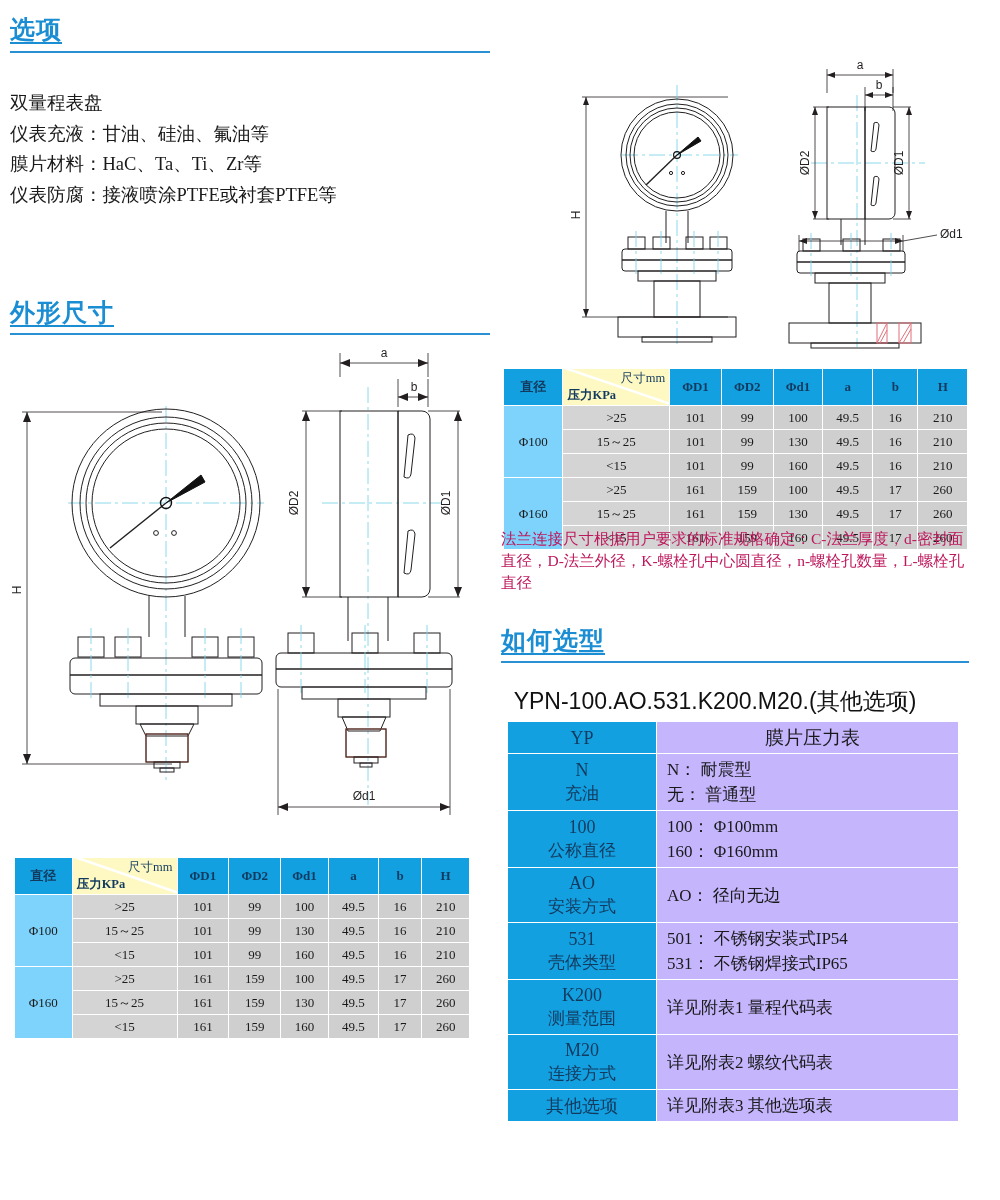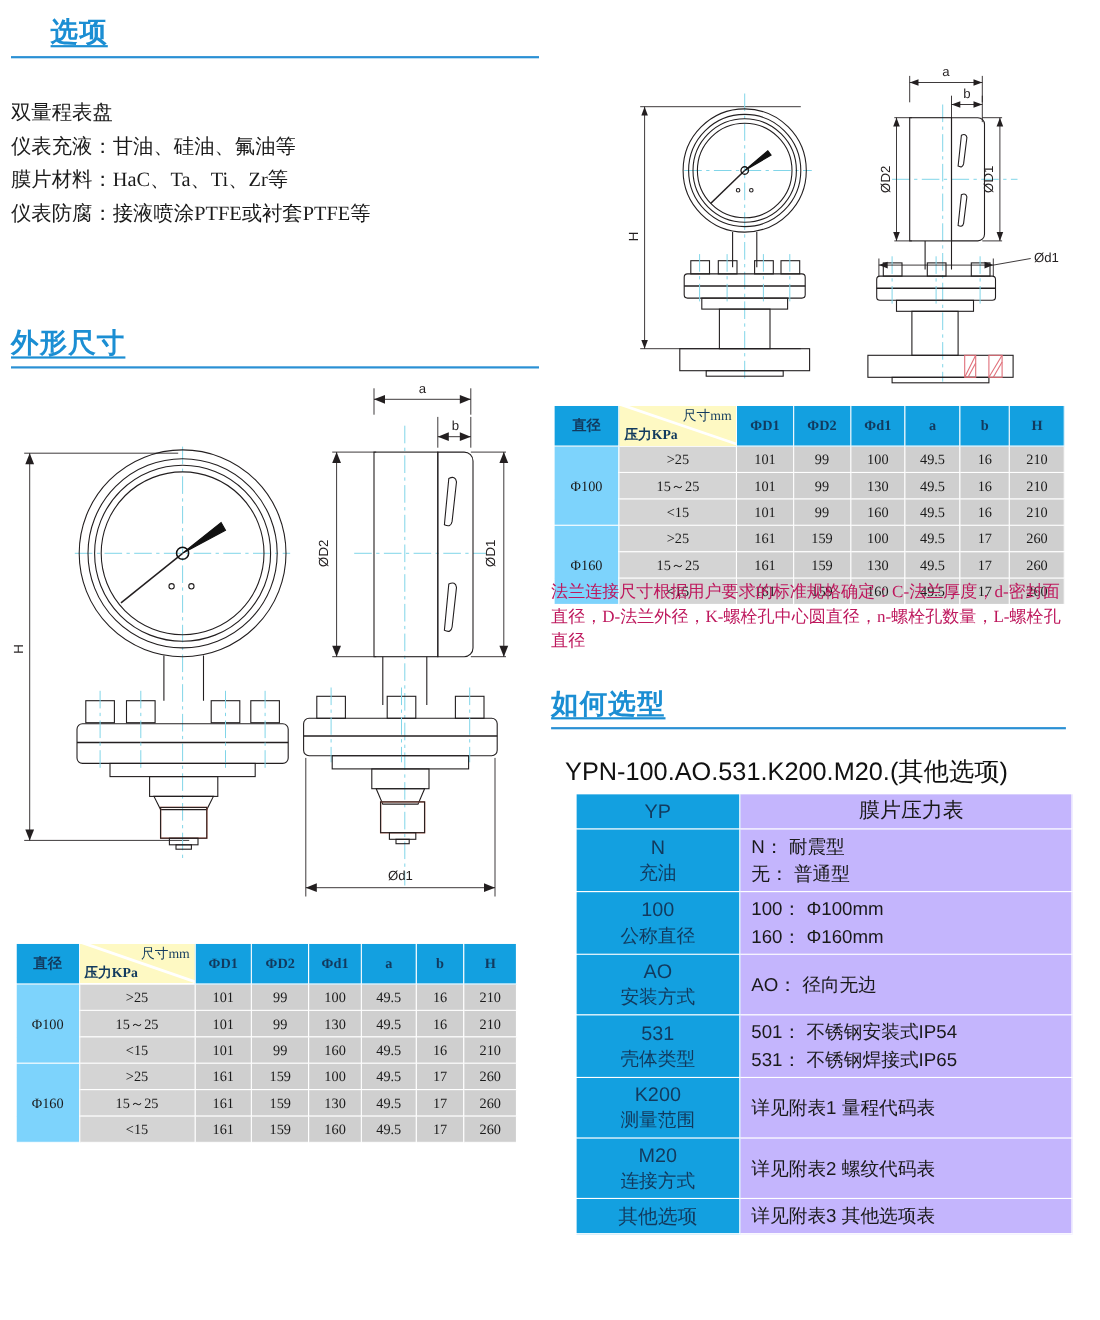--- a/index.html
+++ b/index.html
@@ -64,23 +64,23 @@
 
   
   .note{position:absolute;font-size:15.5px;line-height:22px;
         color:#be185d;font-family:"Liberation Serif",serif;}
 
   
   .model-code{position:absolute;left:480px;top:686px;width:470px;
     text-align:center;font-family:"Liberation Sans",sans-serif;
     font-size:23px;color:#111;letter-spacing:0px;}
 
-  .sel-table{position:absolute;left:523px;top:721px;
+  .sel-table{position:absolute;left:507px;top:721px;
     border-collapse:collapse;width:452px;
-    font-family:Liberation Sans, sans-serif;}
+    font-family:Liberation Serif, serif;}
   .sel-table td{border:1.5px solid #ffffff;vertical-align:middle;}
   .sel-table td.key{
     background:#13a0e0;color:#123a5e;text-align:center;width:148px;
     line-height:24px;padding:3px 0;
   }
   .sel-table td.key .k1{font-size:18px;display:block;}
   .sel-table td.key .k2{font-size:17px;display:block;}
   .sel-table td.val{
     background:#c4b5fd;color:#1a1a1a;padding:3px 0 3px 10px;
     font-size:17px;line-height:25px;
@@ -100,21 +100,21 @@
         fill:#231f20;}
   .needle{fill:#111;stroke:#111;stroke-width:1;}
   .cop{fill:none;stroke:#d4705a;stroke-width:1.2;}
   .hatch{fill:none;stroke:#e0707a;stroke-width:1;}
 </style>
 </head>
 <body>
 
 <div class="page">
 
-  <div class="sec-head" style="left:10px;top:14px;margin-left:36px;">
+  <div class="sec-head" style="left:10px;top:14px;">
     <span class="txt">选项</span>
   </div>
   <div class="sec-rule" style="left:10px;top:51px;width:480px;"></div>
 
   <div class="opt-list">
     <div>双量程表盘</div>
     <div>仪表充液：甘油、硅油、氟油等</div>
     <div>膜片材料：HaC、Ta、Ti、Zr等</div>
     <div>仪表防腐：接液喷涂PTFE或衬套PTFE等</div>
   </div>

